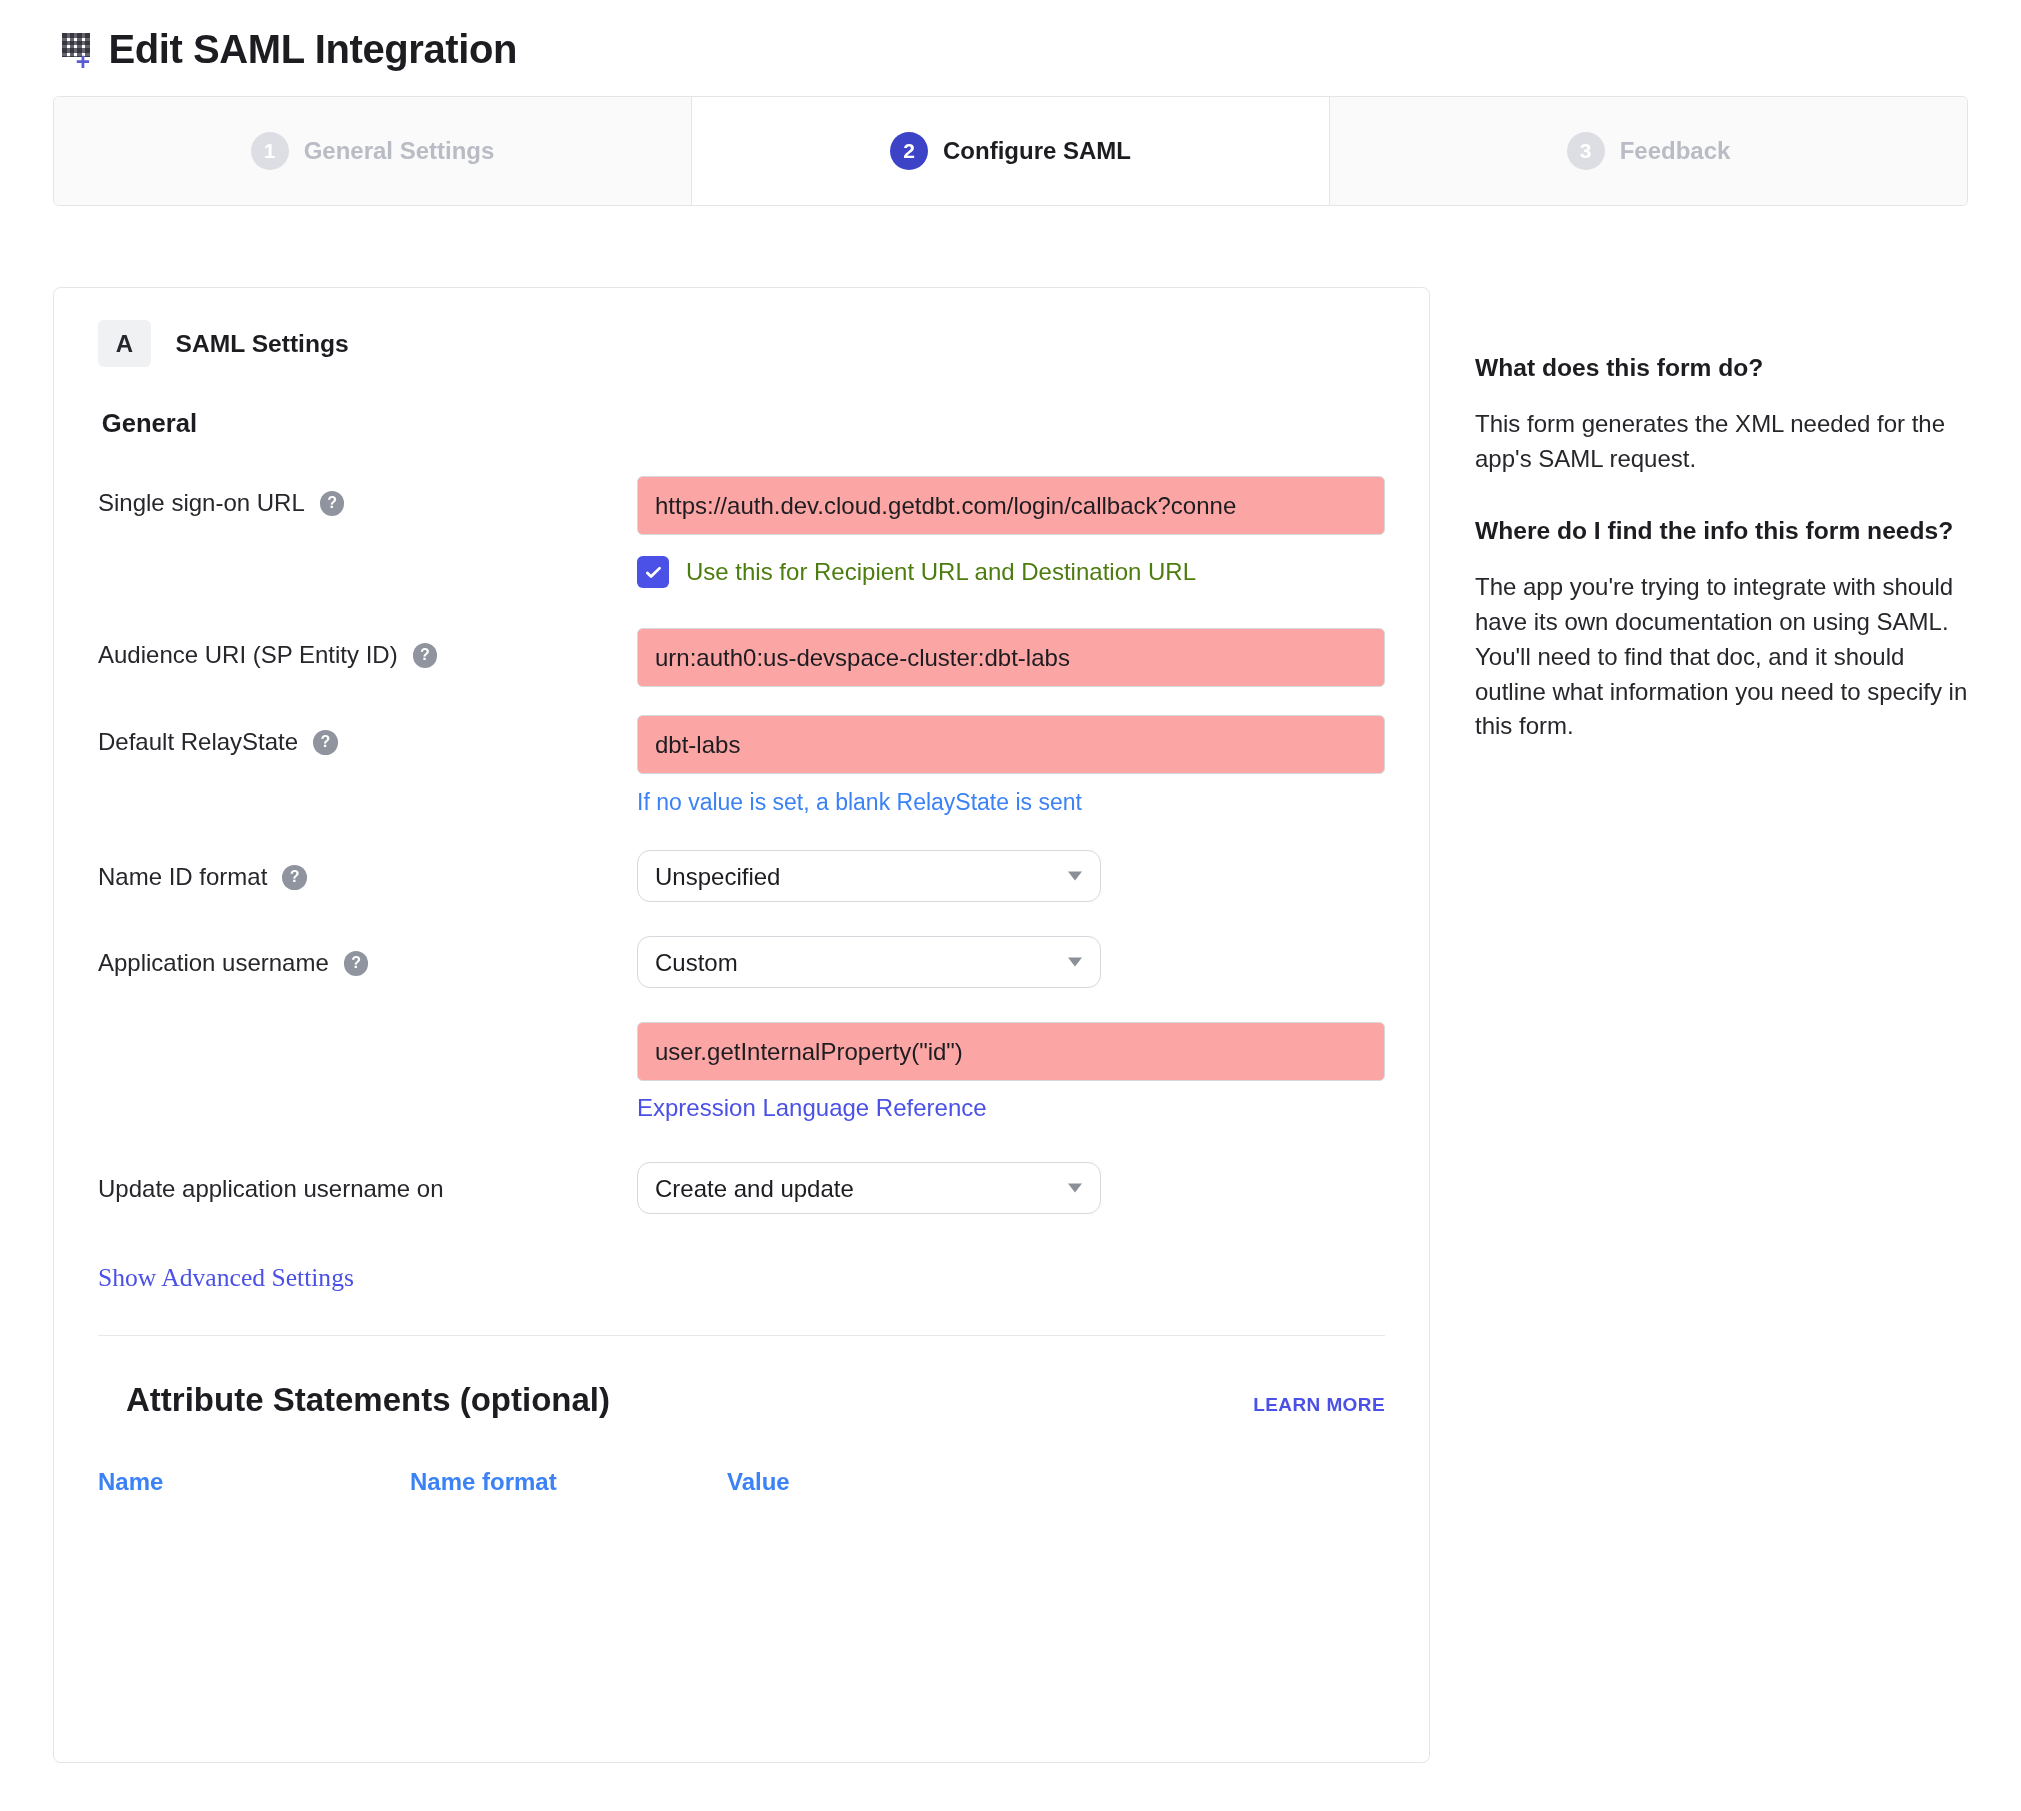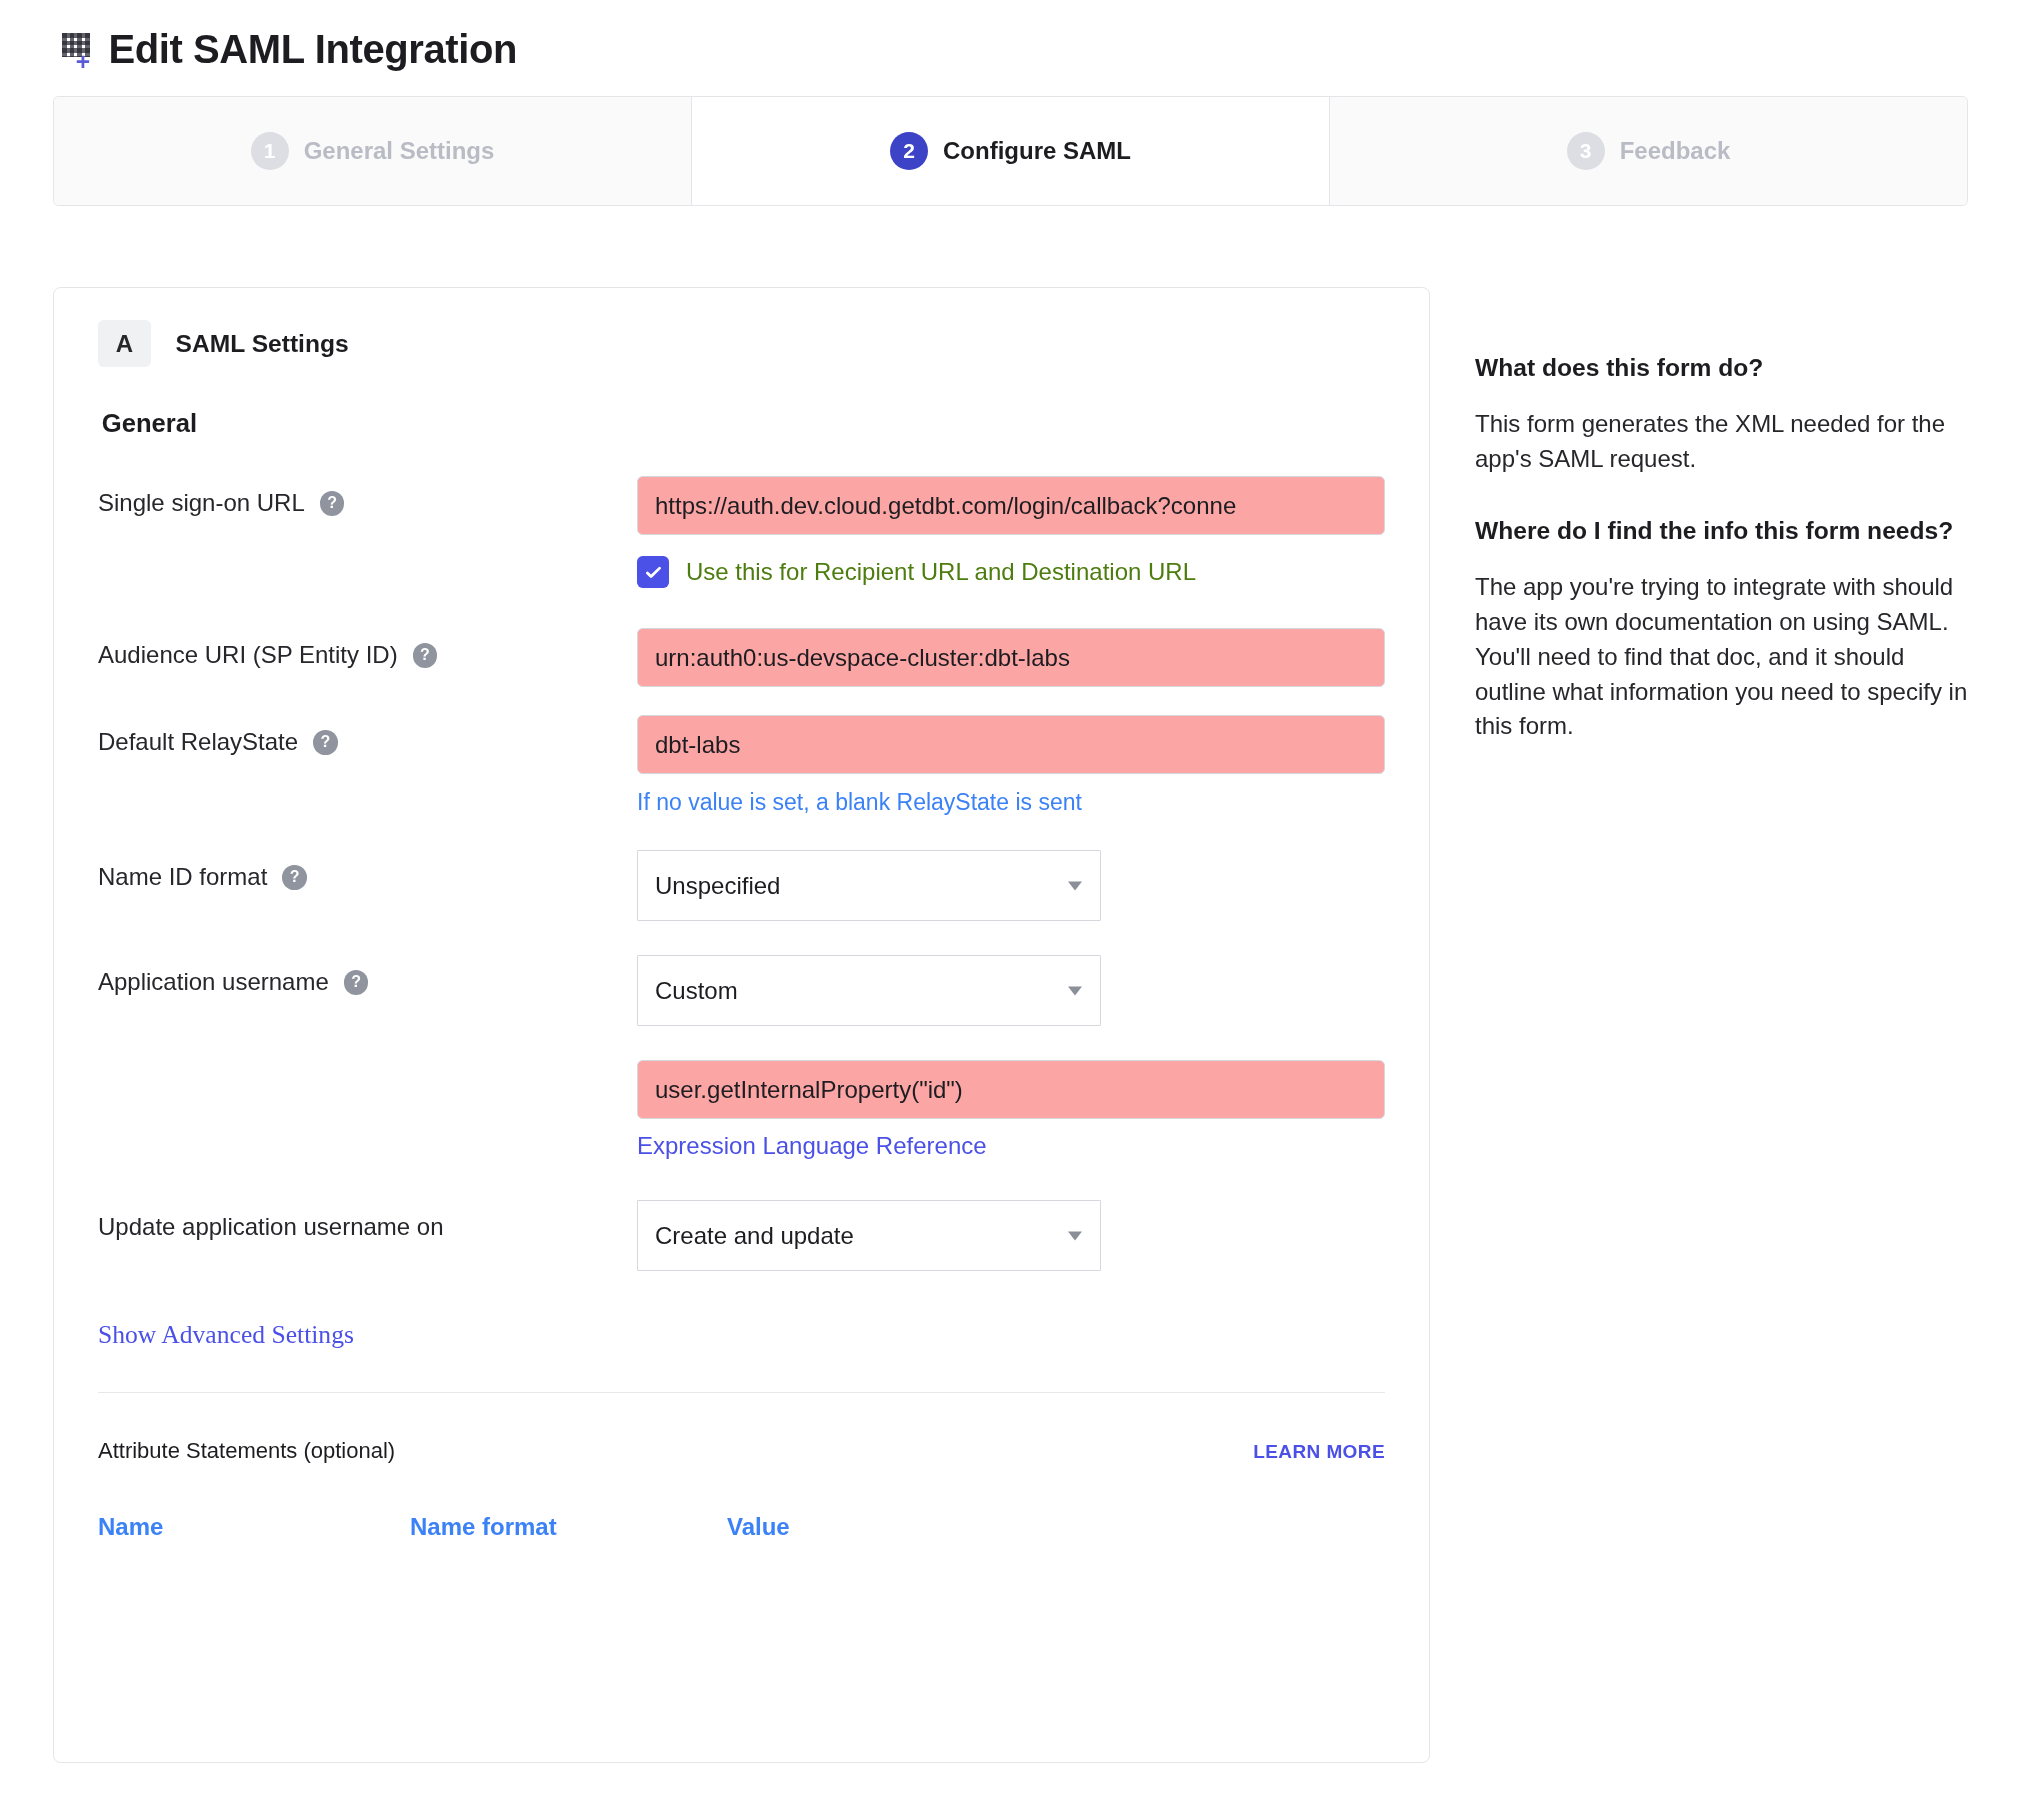--- a/index.html
+++ b/index.html
@@ -156,23 +156,23 @@
     font-size: 24px;
     font-family: "Liberation Sans", sans-serif;
     color: #1d1d21;
     background: #fca5a5;
     outline: none;
   }
   select.sel {
     -webkit-appearance: none;
     appearance: none;
     width: 464px;
-    height: 71px;
+    height: 52px;
     border: 0.9px solid #d5d8dd;
-    border-radius: 1px;
+    border-radius: 13px;
     padding: 0 17px;
     font-size: 24px;
     font-family: "Liberation Sans", sans-serif;
     color: #1d1d21;
     background: #fff;
     outline: none;
   }
   .select-wrap { position: relative; display: inline-block; }
   .select-wrap .caret {
     position: absolute;
@@ -227,21 +227,21 @@
     border-top: 0.9px solid #e7e8eb;
     margin: 0 0 45px 0;
   }
 
   .attr-head {
     display: flex;
     align-items: baseline;
     justify-content: space-between;
     margin-bottom: 49px;
   }
-  .attr-title { font-size: 22px; font-weight: 400; }
+  .attr-title { font-size: 33px; font-weight: 700; margin-left: 28px; }
   .learn-more {
     font-size: 19px;
     font-weight: 600;
     letter-spacing: 0.4px;
     color: #4b50e6;
     cursor: pointer;
   }
   .attr-cols {
     display: flex;
     font-size: 24px;

